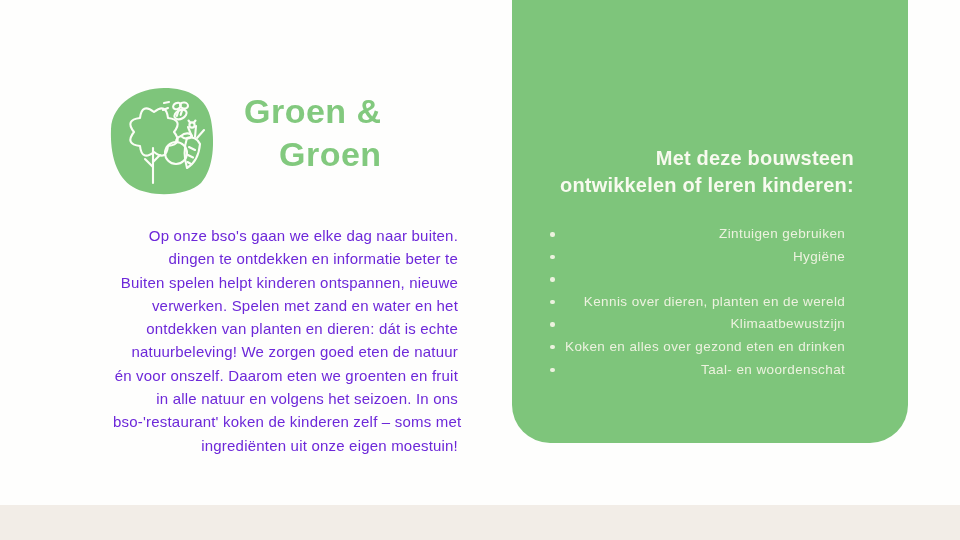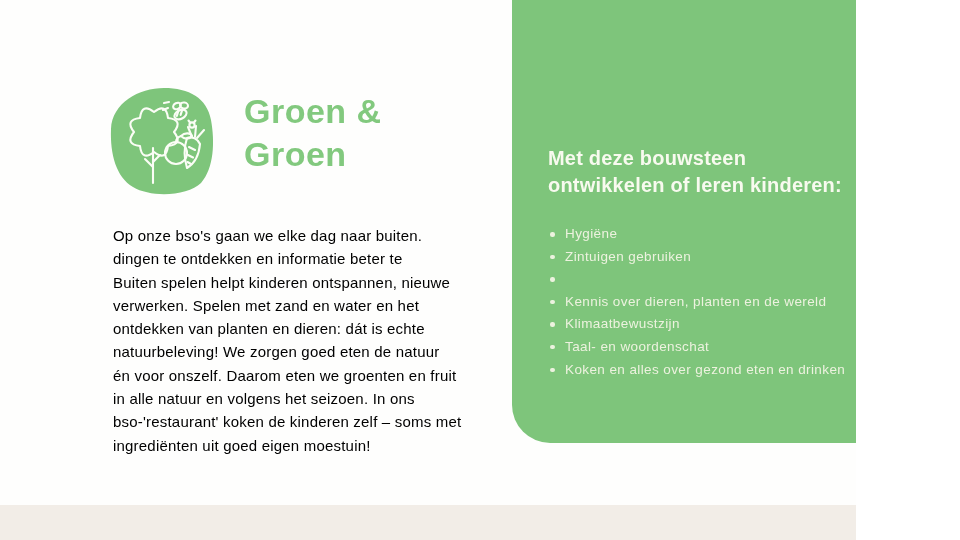--- a/index.html
+++ b/index.html
@@ -1,23 +1,24 @@
 <!DOCTYPE html>
 <html><head>
 <meta charset="utf-8">
 <style>
   * { margin: 0; padding: 0; box-sizing: border-box; }
   html, body { width: 960px; height: 540px; }
   body { font-family: "Liberation Sans", sans-serif; background: #ffffff; }
 
   .canvas {
     position: relative;
-    width: 856px; height: 540px;
+    width: 960px; height: 540px;
     background: #fefefd;
     overflow: hidden;
+    text-align: right;
   }
 
   
   .brand-icon {
     position: absolute;
     left: 107px; top: 86px;
     width: 111px; height: 112px;
   }
 
   .page-title {
@@ -30,21 +31,21 @@
     letter-spacing: 0.5px;
   }
 
   .body-text {
     position: absolute;
     left: 113px; top: 224px;
     width: 345px;
     font-size: 15px;
     line-height: 23.3px;
     letter-spacing: 0.2px;
-    color: #000000;
+    color: #6d28d9;
   }
   .body-text .line { white-space: nowrap; }
 
   
   .green-panel {
     position: absolute;
     left: 512px; top: 0;
     width: 396px; height: 443px;
     background: #7ec57b;
     border-radius: 0 0 38px 38px;
@@ -52,21 +53,21 @@
 
   .panel-heading {
     position: absolute;
     left: 36px; top: 145px;
     font-size: 20px;
     line-height: 27px;
     font-weight: bold;
     letter-spacing: 0.2px;
     color: #f8faef;
   }
-  .panel-heading span { display: block; }
+  .panel-heading span { display: block; margin-left: 12px; }
 
   .bullet-list {
     position: absolute;
     left: 36px; top: 223px;
     list-style: none;
     color: #edf2df;
   }
   .bullet-list li {
     position: relative;
     height: 22.6px;
@@ -150,55 +151,55 @@
   <div class="body-text">
     <div class="line">Op onze bso's gaan we elke dag naar buiten.</div>
     <div class="line">dingen te ontdekken en informatie beter te</div>
     <div class="line">Buiten spelen helpt kinderen ontspannen, nieuwe</div>
     <div class="line">verwerken. Spelen met zand en water en het</div>
     <div class="line">ontdekken van planten en dieren: dát is echte</div>
     <div class="line">natuurbeleving! We zorgen goed eten de natuur</div>
     <div class="line">én voor onszelf. Daarom eten we groenten en fruit</div>
     <div class="line">in alle natuur en volgens het seizoen. In ons</div>
     <div class="line">bso-'restaurant' koken de kinderen zelf – soms met</div>
-    <div class="line">ingrediënten uit goed eigen moestuin!</div>
+    <div class="line">ingrediënten uit onze eigen moestuin!</div>
   </div>
 
   <div class="green-panel">
     <h2 class="panel-heading">
       <span>Met deze bouwsteen</span>
       <span>ontwikkelen of leren kinderen:</span>
     </h2>
 
     <ul class="bullet-list">
       <li>
         <span class="dot"></span>
+        <span>Zintuigen gebruiken</span>
+      </li>
+      <li>
+        <span class="dot"></span>
         <span>Hygiëne</span>
       </li>
       <li>
         <span class="dot"></span>
-        <span>Zintuigen gebruiken</span>
-      </li>
-      <li>
-        <span class="dot"></span>
       </li>
       <li>
         <span class="dot"></span>
         <span>Kennis over dieren, planten en de wereld</span>
       </li>
       <li>
         <span class="dot"></span>
         <span>Klimaatbewustzijn</span>
       </li>
       <li>
         <span class="dot"></span>
+        <span>Koken en alles over gezond eten en drinken</span>
+      </li>
+      <li>
+        <span class="dot"></span>
         <span>Taal- en woordenschat</span>
-      </li>
-      <li>
-        <span class="dot"></span>
-        <span>Koken en alles over gezond eten en drinken</span>
       </li>
     </ul>
   </div>
 
   <div class="bottom-strip"></div>
 
 </div>
 
 </body></html>

